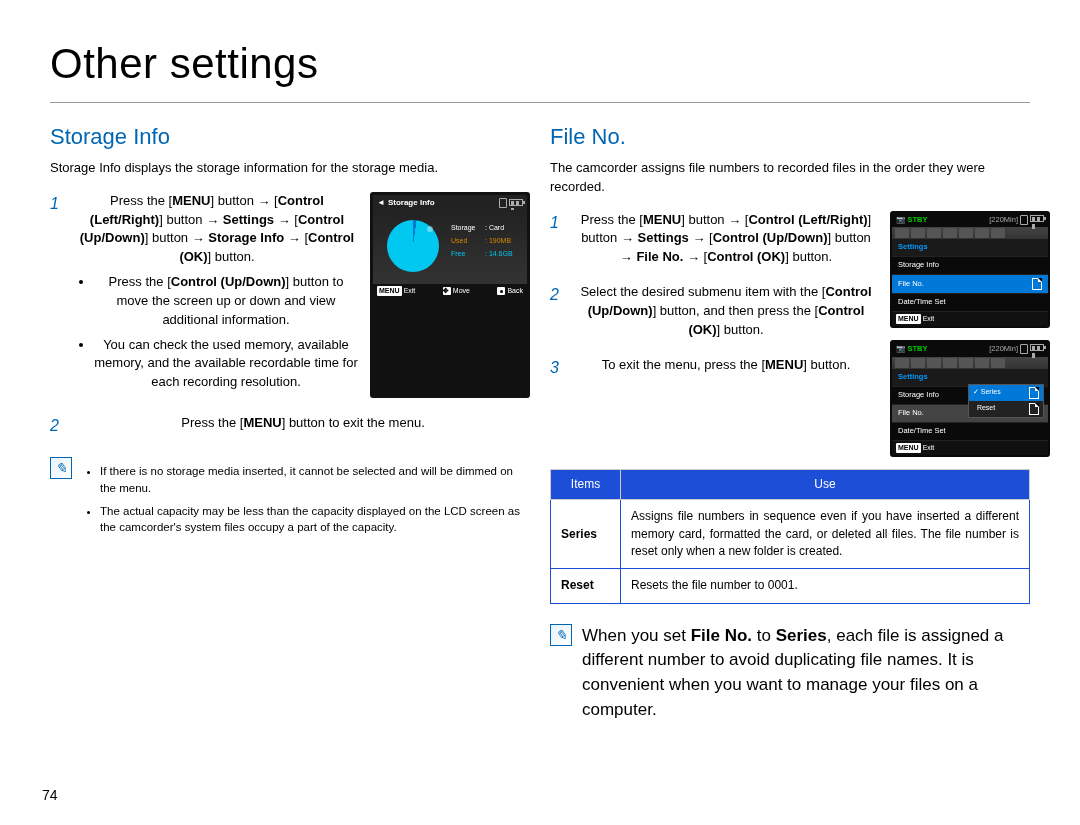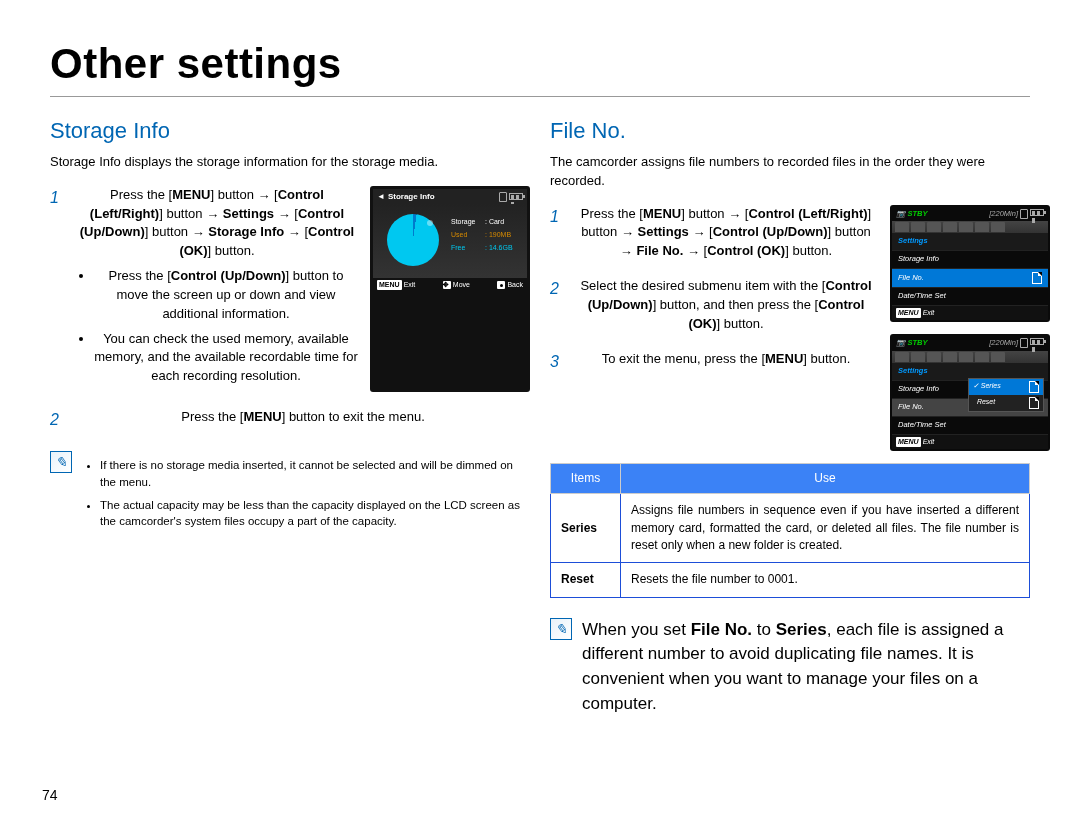--- a/index.html
+++ b/index.html
@@ -7,23 +7,23 @@
     font-family: Arial, Helvetica, sans-serif;
     background: #fff;
     width: 1080px;
     height: 825px;
     position: relative;
     padding: 40px 50px 30px 50px;
     color: #000;
   }
   .page-title {
     font-size: 42px;
-    font-weight: 700;
+    font-weight: 400;
     border-bottom: 1px solid #999;
-    padding-bottom: 8px;
+    padding-bottom: 14px;
     margin-bottom: 18px;
     letter-spacing: 0.5px;
   }
   .columns {
     display: flex;
     gap: 20px;
   }
   .col { flex: 1; font-size: 13px; line-height: 1.45; }
   .section-heading {
     color: #0066b3;
@@ -163,21 +163,21 @@
   .submenu-popup div.sel{background:#0078d7;}
   .menu-panel-wrap{position:relative;}
 
   .submenu-heading{
     background:#666;color:#fff;
     padding:5px 10px;display:inline-block;
     font-size:15px;font-weight:400;
     margin:20px 0 12px 0;
   }
   table.items{width:100%;border-collapse:collapse;font-size:12px;}
-  table.items th{background:#3b82f6;color:#fff;font-weight:400;padding:6px 10px;text-align:center;border:1px solid #ccc;}
+  table.items th{background:#1d4ed8;color:#fff;font-weight:400;padding:6px 10px;text-align:center;border:1px solid #ccc;}
   table.items td{padding:8px 10px;border:1px solid #1d4ed8;vertical-align:middle;text-align:justify;}
   table.items td:first-child{font-weight:bold;width:70px;text-align:left;}
 
   .page-num{
     position:absolute;
     left:42px;bottom:22px;
     font-size:14px;
   }
   .batt{display:inline-block;width:14px;height:7px;border:1px solid #aaa;position:relative;}
   .batt::after{content:'';position:absolute;right:-3px;top:1px;width:2px;height:3px;background:#aaa;}
@@ -282,21 +282,21 @@
           </div>
         </div>
         <div class="step-row">
           <div class="step-num">3</div>
           <div class="step-text-block">
             <span>To exit the menu, press the [</span><span class="bold">MENU</span><span>] button.</span>
           </div>
         </div>
       </div>
 
-      <div style="width:140px;font-style:italic;">
+      <div style="width:140px;">
 
         <div class="menu-panel">
           <div class="menu-panel-top">
             <span><span>📷</span> <span class="stby">STBY</span></span>
             <span class="topicons">
                 <span>[220Min]</span> 
                 <span class="sdicon"></span> 
                 <span class="batt">
                   <i></i>
                   <i></i>

